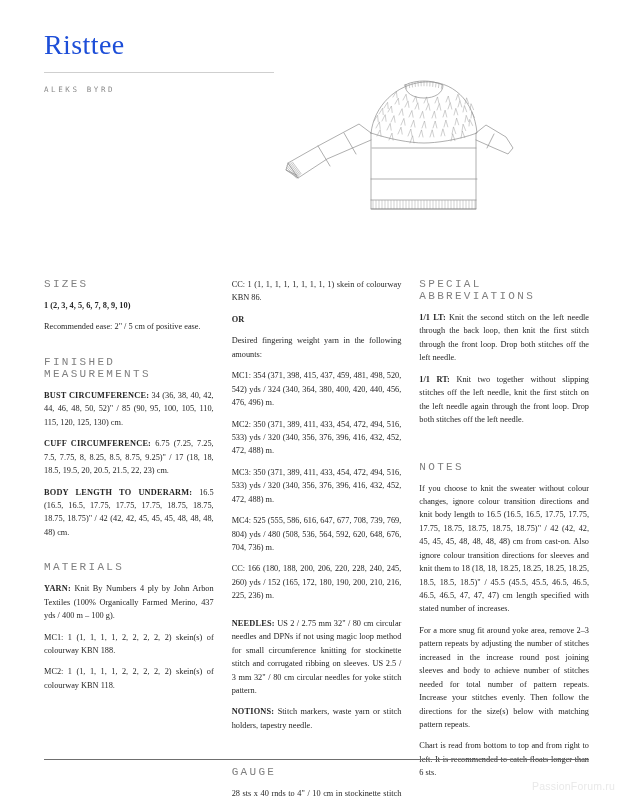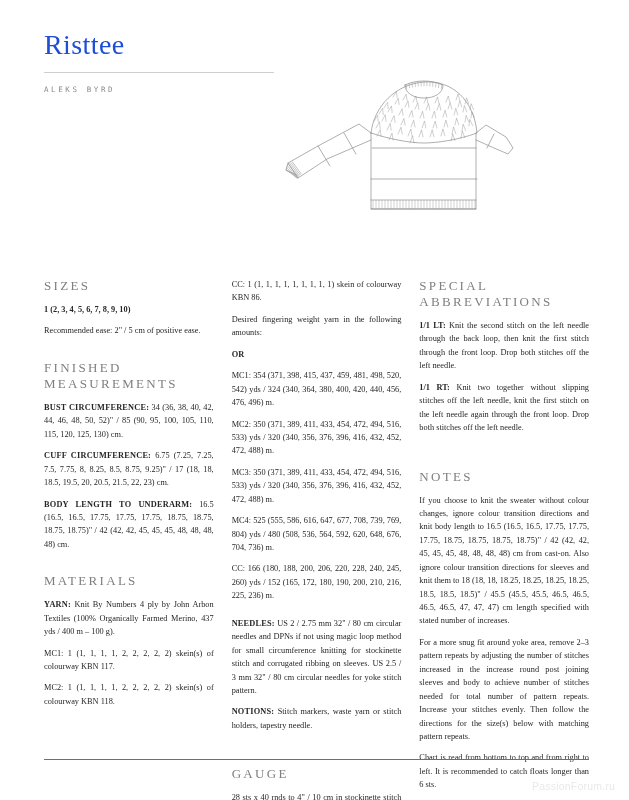--- a/index.html
+++ b/index.html
@@ -47,22 +47,22 @@
   .columns {
     position:absolute;
     left:44px; top:278px;
     width:545px;
     display:flex;
     gap:18px;
   }
   .col { width:170px; }
 
   h2.sec {
-    font-family:Liberation Serif, serif;
-    font-size:13px;
+    font-family:Liberation Mono, monospace;
+    font-size:11px;
     letter-spacing:2.3px;
     color:#7f7f7f;
     text-transform:uppercase;
     font-weight:400;
     margin:0 0 9px 0;
   }
 
   p.body {
     font-size:8.3px;
     line-height:1.62;
@@ -261,29 +261,29 @@
 
       <h2 class="sec">FINISHED MEASUREMENTS</h2>
       <p class="body"><span class="lbl">BUST CIRCUMFERENCE:</span> <span>34 (36, 38, 40, 42, 44, 46, 48, 50, 52)" / 85 (90, 95, 100, 105, 110, 115, 120, 125, 130) cm.</span></p>
       <p class="body"><span class="lbl">CUFF CIRCUMFERENCE:</span> <span>6.75 (7.25, 7.25, 7.5, 7.75, 8, 8.25, 8.5, 8.75, 9.25)" / 17 (18, 18, 18.5, 19.5, 20, 20.5, 21.5, 22, 23) cm.</span></p>
       <p class="body"><span class="lbl">BODY LENGTH TO UNDERARM:</span> <span>16.5 (16.5, 16.5, 17.75, 17.75, 17.75, 18.75, 18.75, 18.75, 18.75)" / 42 (42, 42, 45, 45, 45, 48, 48, 48, 48) cm.</span></p>
 
       <div class="gap-md"></div>
 
       <h2 class="sec">MATERIALS</h2>
       <p class="body"><span class="lbl">YARN:</span> <span>Knit By Numbers 4 ply by John Arbon Textiles (100% Organically Farmed Merino, 437 yds / 400 m – 100 g).</span></p>
-      <p class="body">MC1: 1 (1, 1, 1, 1, 2, 2, 2, 2, 2) skein(s) of colourway KBN 117.</p>
+      <p class="body">MC1: 1 (1, 1, 1, 1, 2, 2, 2, 2, 2) skein(s) of colourway KBN 188.</p>
       <p class="body">MC2: 1 (1, 1, 1, 1, 2, 2, 2, 2, 2) skein(s) of colourway KBN 118.</p>
 
     </div>
 
     <div class="col">
       <p class="body">CC: 1 (1, 1, 1, 1, 1, 1, 1, 1, 1) skein of colourway KBN 86.</p>
+      <p class="body strong">OR</p>
       <p class="body">Desired fingering weight yarn in the following amounts:</p>
-      <p class="body strong">OR</p>
       <p class="body">MC1: 354 (371, 398, 415, 437, 459, 481, 498, 520, 542) yds / 324 (340, 364, 380, 400, 420, 440, 456, 476, 496) m.</p>
       <p class="body">MC2: 350 (371, 389, 411, 433, 454, 472, 494, 516, 533) yds / 320 (340, 356, 376, 396, 416, 432, 452, 472, 488) m.</p>
       <p class="body">MC3: 350 (371, 389, 411, 433, 454, 472, 494, 516, 533) yds / 320 (340, 356, 376, 396, 416, 432, 452, 472, 488) m.</p>
       <p class="body">MC4: 525 (555, 586, 616, 647, 677, 708, 739, 769, 804) yds / 480 (508, 536, 564, 592, 620, 648, 676, 704, 736) m.</p>
       <p class="body">CC: 166 (180, 188, 200, 206, 220, 228, 240, 245, 260) yds / 152 (165, 172, 180, 190, 200, 210, 216, 225, 236) m.</p>
 
       <div class="gap-sm"></div>
 
       <p class="body"><span class="lbl">NEEDLES:</span> <span>US 2 / 2.75 mm 32" / 80 cm circular needles and DPNs if not using magic loop method for small circumference knitting for stockinette stitch and corrugated ribbing on sleeves. US 2.5 / 3 mm 32" / 80 cm circular needles for yoke stitch pattern.</span></p>
       <p class="body"><span class="lbl">NOTIONS:</span> <span>Stitch markers, waste yarn or stitch holders, tapestry needle.</span></p>

